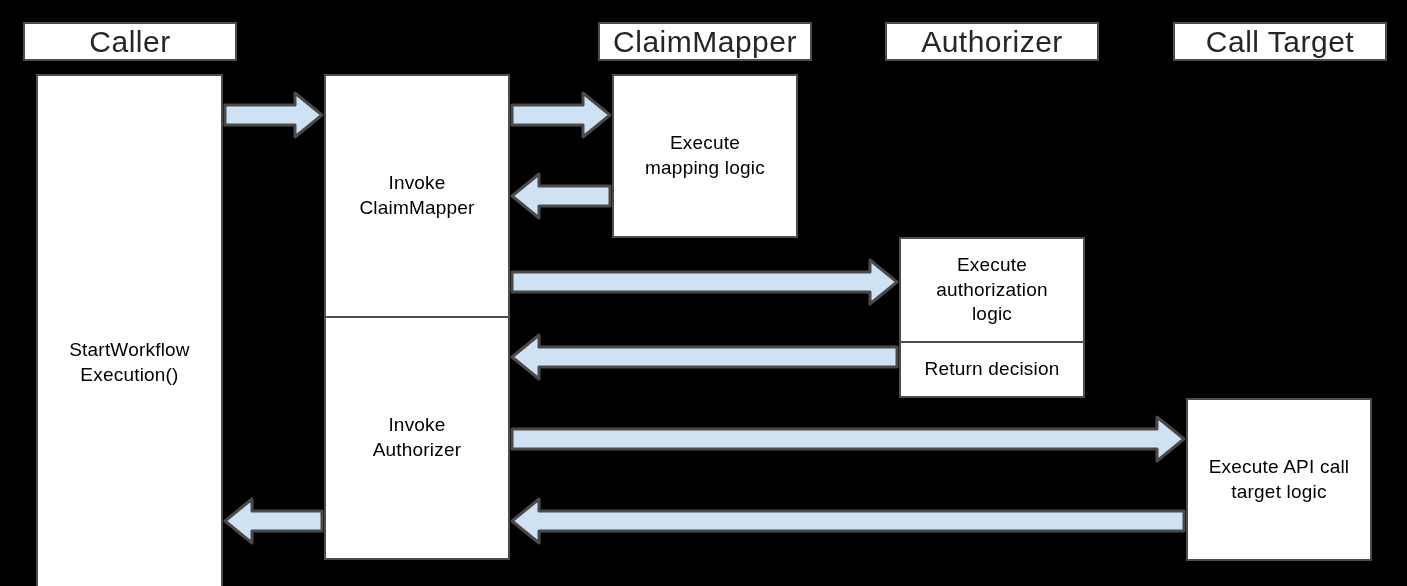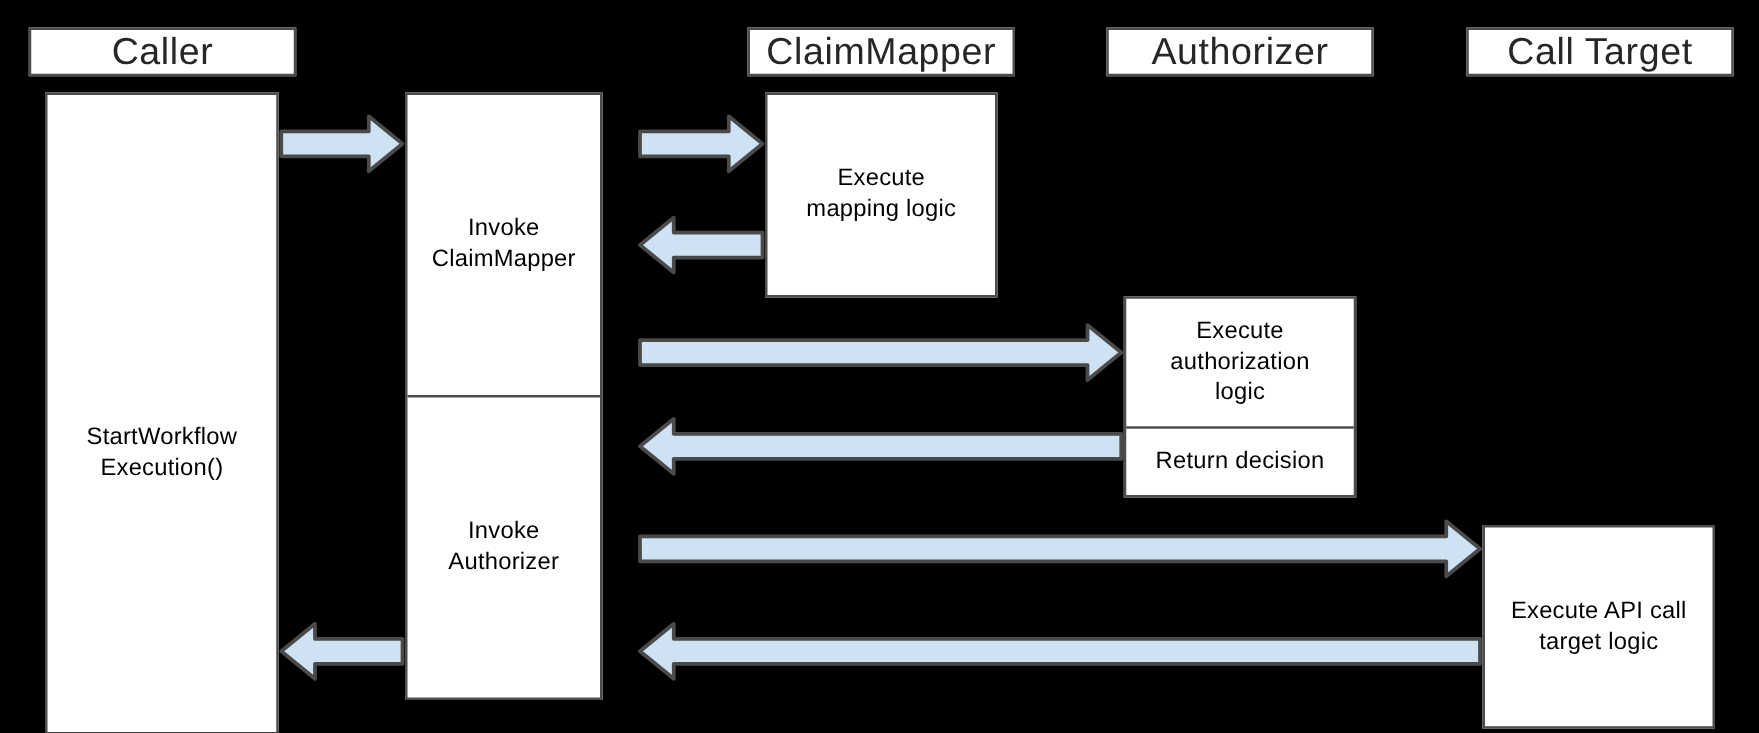--- a/index.html
+++ b/index.html
@@ -48,21 +48,21 @@
   </div>
   <div class="hdr" style="left:1173px">
     <span class="lbl">Call Target</span>
   </div>
 
   <div class="box" style="left:36px;top:74px;width:187px;height:578px">
     <span class="step-lbl">StartWorkflow
 Execution()</span>
   </div>
 
-  <div class="col" style="left:324px;top:74px;width:158px;height:486px">
+  <div class="col" style="left:324px;top:74px;width:186px;height:486px">
     <div class="row">
       <span class="step-lbl">Invoke
 ClaimMapper</span>
     </div>
     <div class="row">
       <span class="step-lbl">Invoke
 Authorizer</span>
     </div>
   </div>
 
@@ -77,21 +77,21 @@
     <div class="row">
       <span class="step-lbl">Execute
 authorization
 logic</span>
     </div>
     <div class="row">
       <span class="step-lbl">Return decision</span>
     </div>
   </div>
 
-  <div class="col" style="left:1186px;top:420px;width:186px;height:163px">
+  <div class="col" style="left:1186px;top:398px;width:186px;height:163px">
     <div class="row">
       <span class="step-lbl">Execute API call
 target logic</span>
     </div>
   </div>
 
   <svg class="arrows" width="1407" height="586" viewBox="0 0 1407 586">
     <polygon points="225,105 295,105 295,93 322,115 295,137 295,125 225,125"></polygon>
     <polygon points="512,105 583,105 583,93 610,115 583,137 583,125 512,125"></polygon>
     <polygon points="610,186 539,186 539,174 512,196 539,218 539,206 610,206"></polygon>

